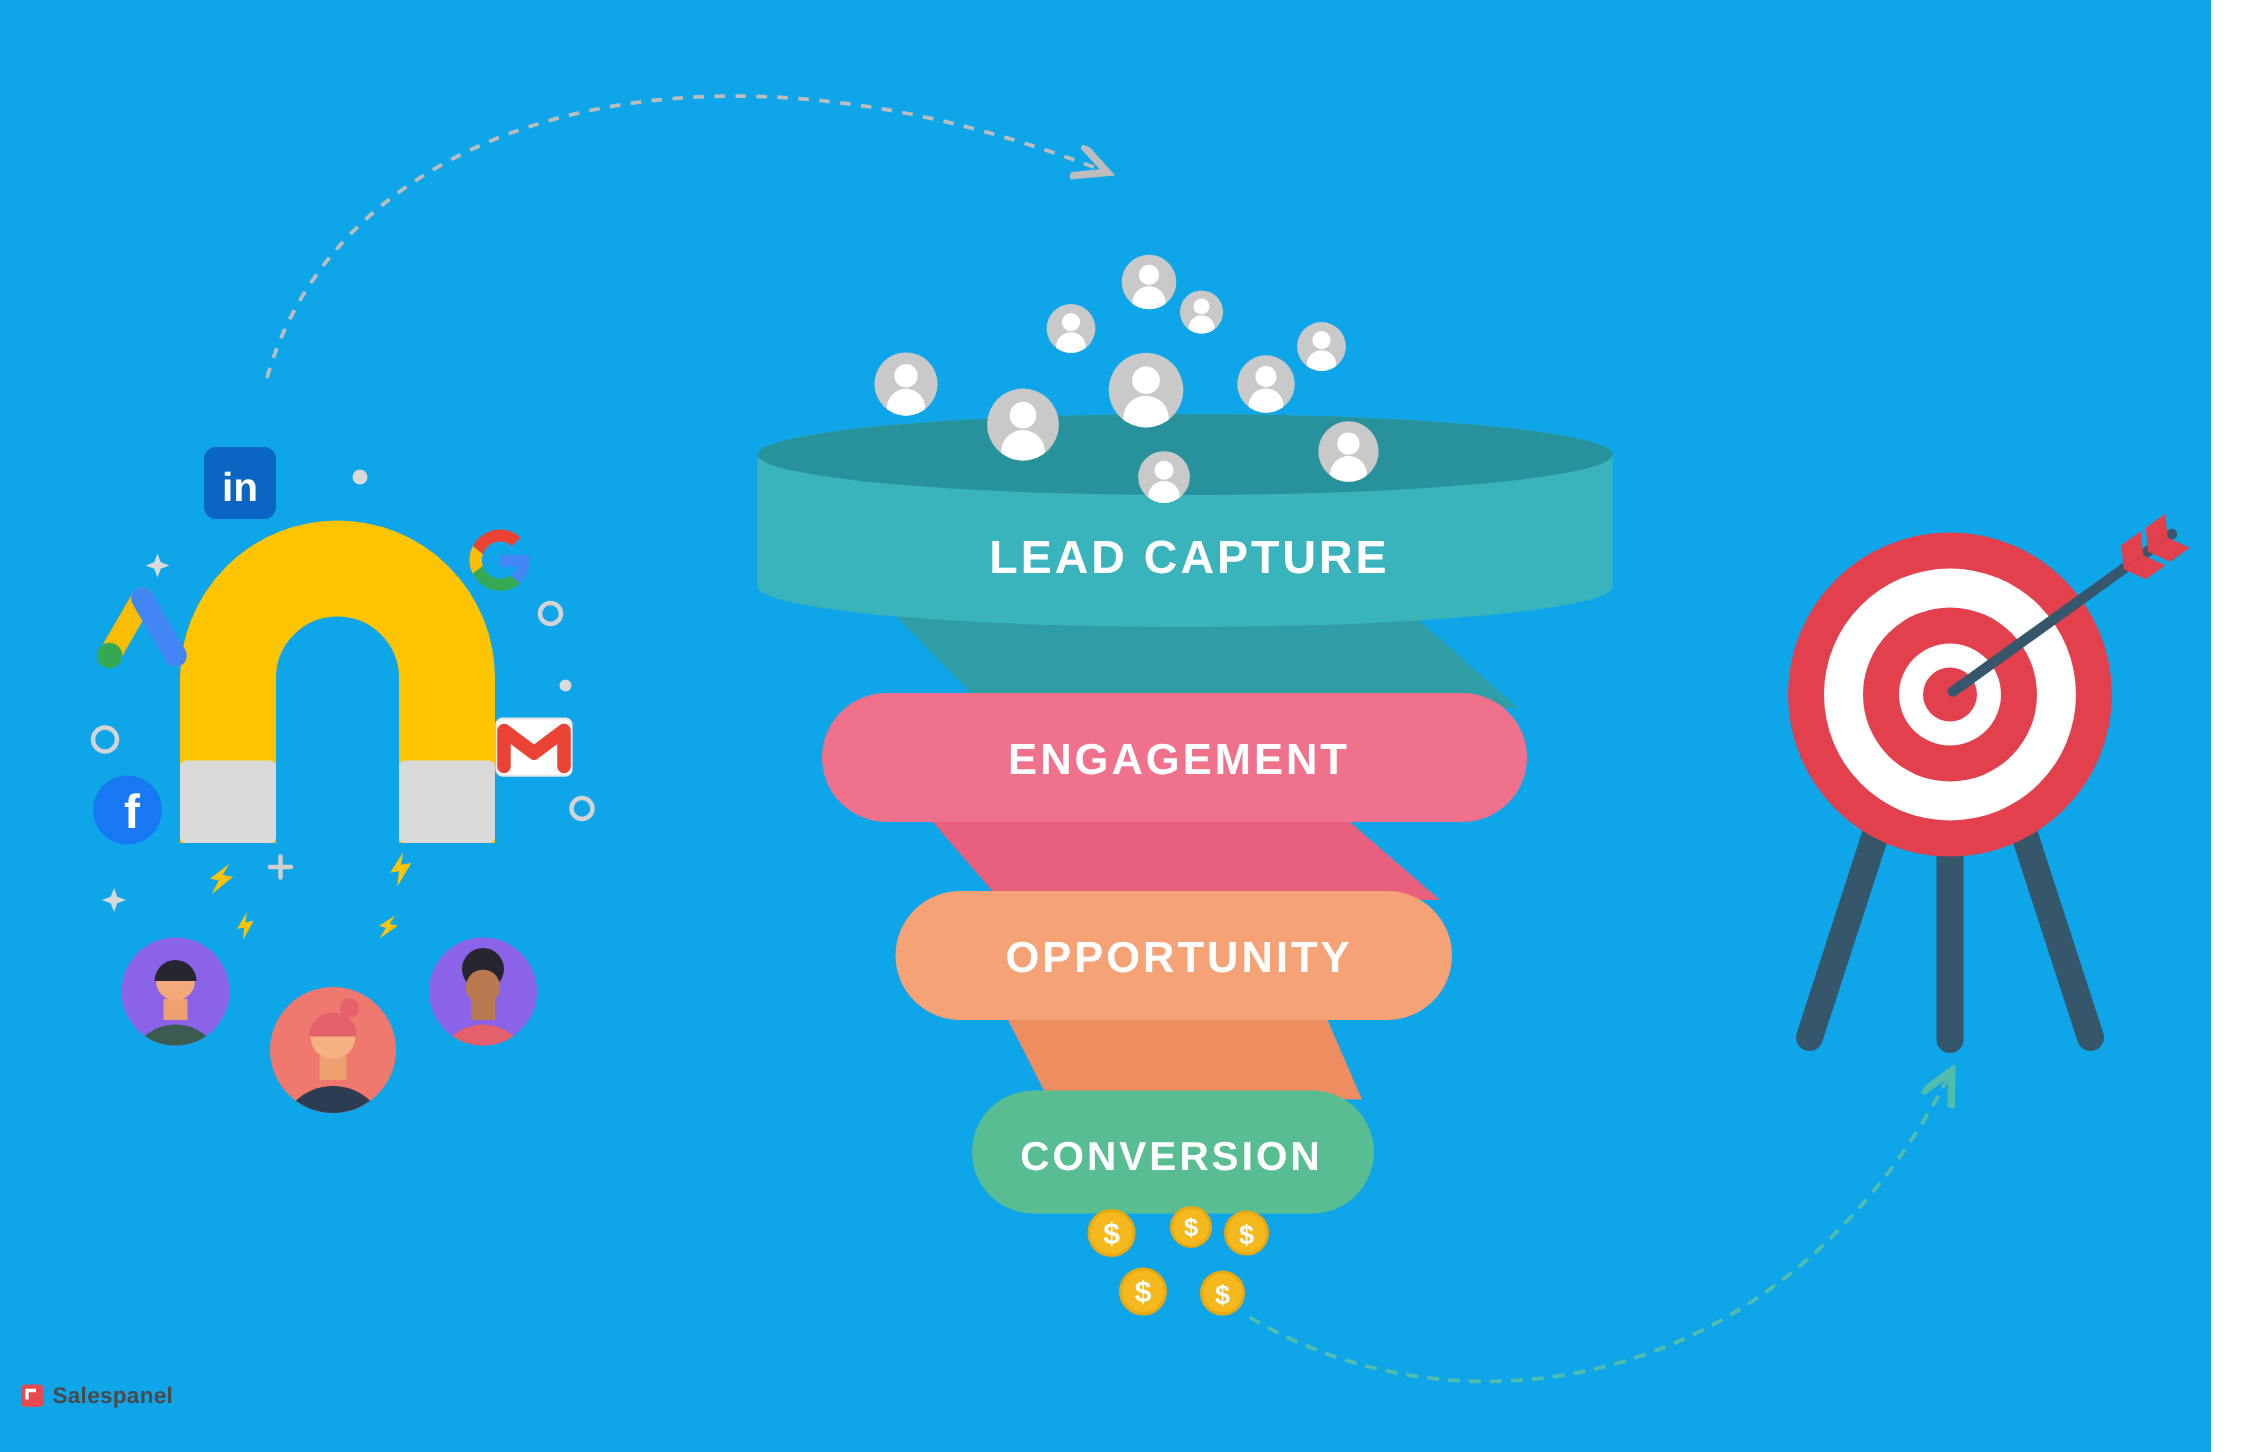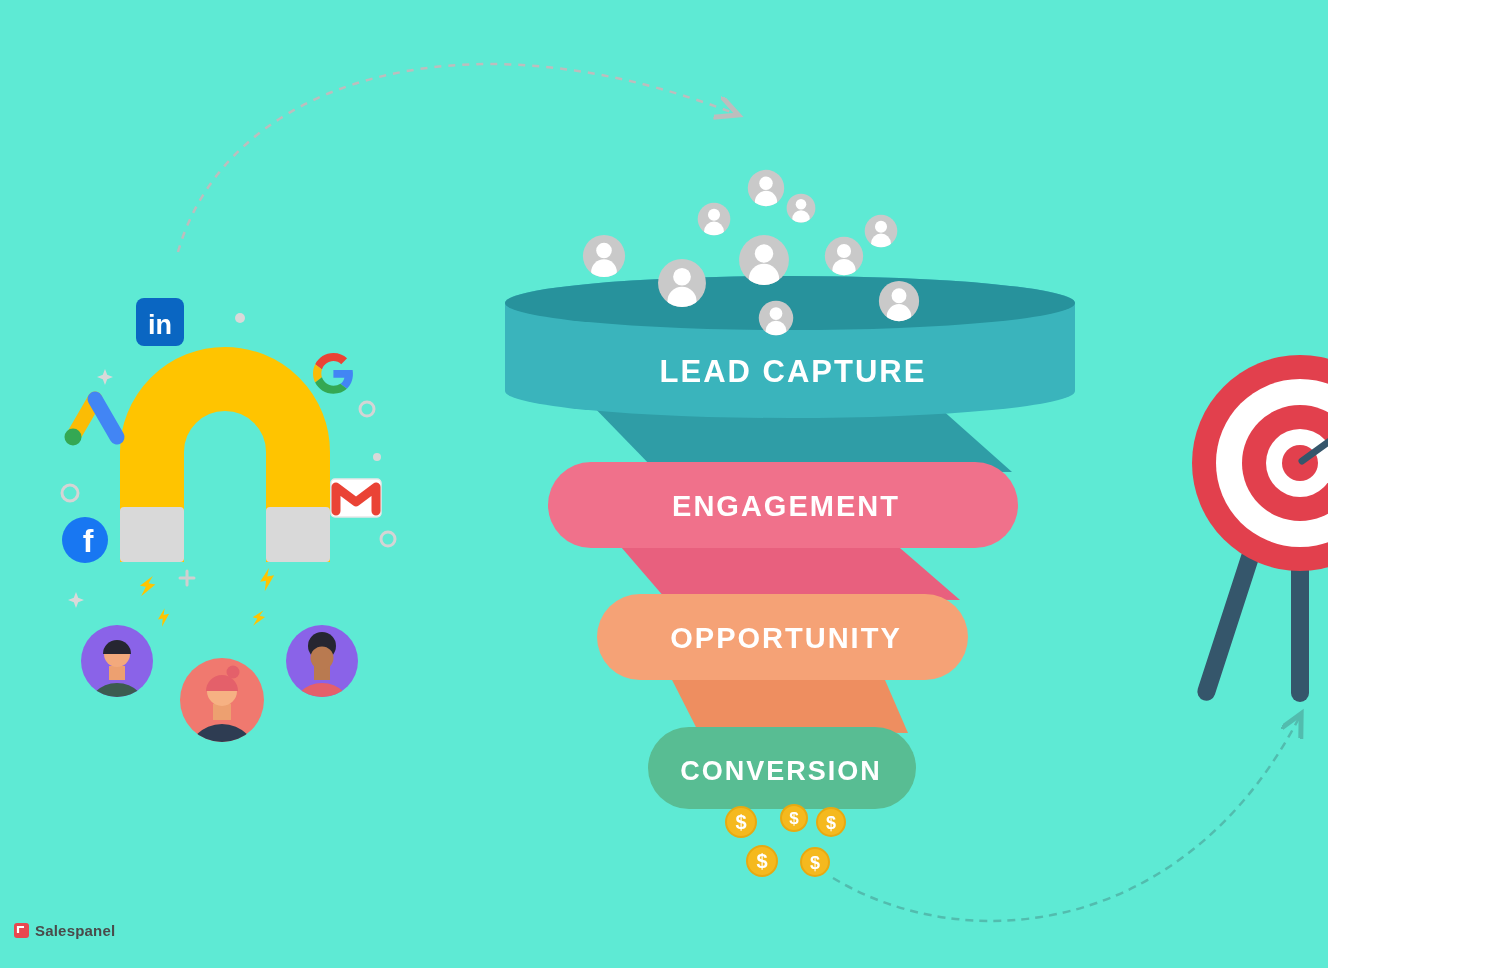--- a/index.html
+++ b/index.html
@@ -1,16 +1,16 @@
 <!DOCTYPE html>
 <html><head>
 <meta charset="utf-8">
 <style>
   html,body{margin:0;padding:0;background:#ffffff;}
-  .canvas{position:relative;width:1328px;height:968px;background:#5eead4;overflow:hidden;
+  .canvas{position:relative;width:1474px;height:968px;background:#0ea5e9;overflow:hidden;
           font-family:"Liberation Sans",sans-serif;}
   .canvas>svg{position:absolute;left:0;top:0;}
   text{font-family:"Liberation Sans",sans-serif;}
   .stage-label{font-weight:bold;letter-spacing:2px;}
   .icon-letter{font-weight:bold;}
   .coin-label{font-weight:bold;}
   .logo{position:absolute;left:13px;top:922px;display:flex;align-items:center;gap:5px;}
   .logo .logo-text{font-size:15px;font-weight:bold;color:#4a4a4a;letter-spacing:.2px;}
 </style>
 </head>

